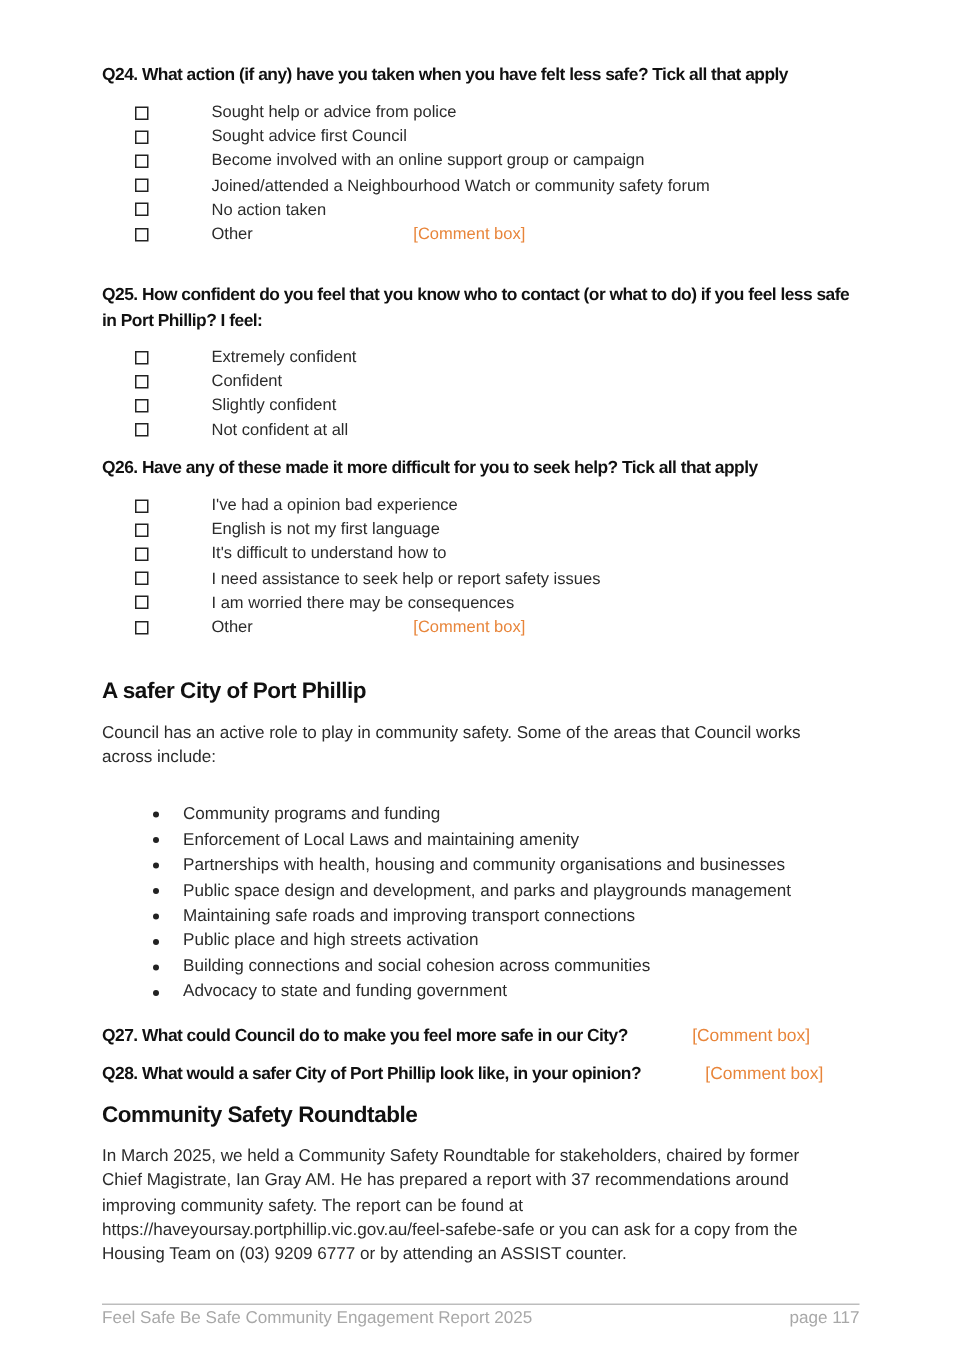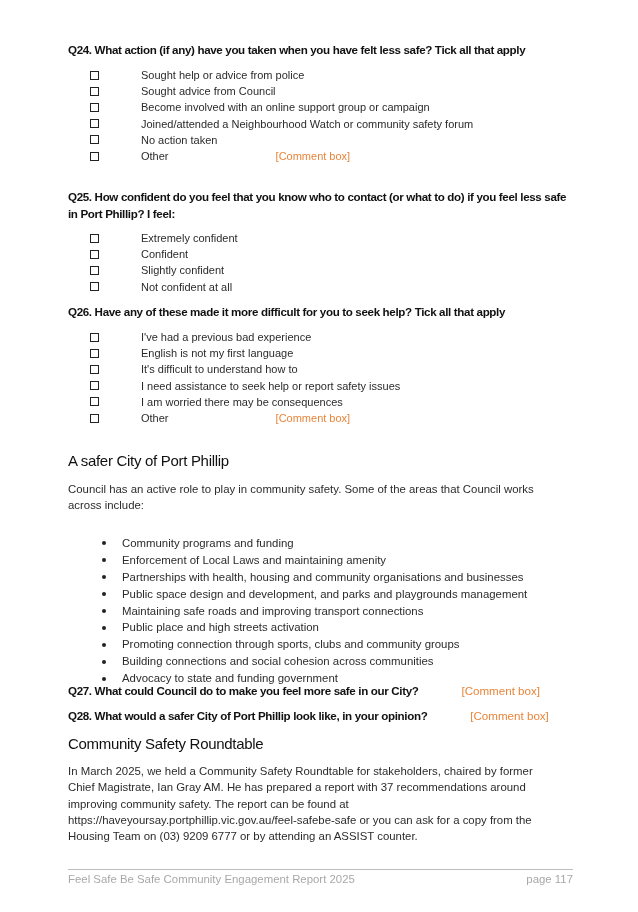--- a/index.html
+++ b/index.html
@@ -7,40 +7,40 @@
          font-family: "Liberation Sans", sans-serif; color: #2b2b2b; }
   .page { position: absolute; left: 68px; top: 0; width: 505px; }
   .q { position: absolute; left: 0; font-weight: bold; font-size: 11.6px; color: #111; letter-spacing: -0.35px; line-height: 16.5px; width: 500px; }
   .opts { position: absolute; left: 22px; margin: 0; padding: 0; list-style: none; }
   .opts li { height: 16.2px; line-height: 16.2px; font-size: 11px; color: #2b2b2b; display: flex; align-items: center; gap: 32px; }
   .cb { display: inline-block; width: 7px; height: 7px; border: 1.4px solid #222; margin-right: 10px; flex: 0 0 auto; }
   .comment { color: #e8853a; padding-left: 40px; }
   .bullets { position: absolute; left: 19px; margin: 14px; padding: 0; list-style: none; }
   .bullets li { height: 16.9px; line-height: 16.9px; font-size: 11.4px; display: flex; align-items: center; }
   .dot { display: inline-block; width: 4px; height: 4px; border-radius: 50%; background: #222; margin-right: 16px; margin-left: 1px; }
-  .h2 { position: absolute; left: 0; font-size: 15px; font-weight: normal; color: #111; letter-spacing: -0.3px; }
+  .h2 { position: absolute; left: 0; font-size: 15px; font-weight: bold; color: #111; letter-spacing: -0.3px; }
   .para { position: absolute; left: 0; font-size: 11.4px; line-height: 16.3px; width: 500px; color: #2b2b2b; }
   .footer-rule { position: absolute; left: 68px; top: 869px; width: 505px; height: 1px; background: #bdbdbd; }
   .footer-left { position: absolute; left: 68px; top: 873px; font-size: 11.4px; color: #a8a8a8; }
   .footer-right { position: absolute; right: 65px; top: 873px; font-size: 11.4px; color: #a8a8a8; }
 </style>
 </head>
 <body>
 
 <div class="page">
 
   <div class="q" style="top:42px;">Q24. What action (if any) have you taken when you have felt less safe? Tick all that apply</div>
   <ul class="opts" style="top:67px;">
     <li>
         <span class="cb"></span>
         <span>Sought help or advice from police</span>
       </li>
     <li>
         <span class="cb"></span>
-        <span>Sought advice from Council</span>
+        <span>Sought advice first Council</span>
       </li>
     <li>
         <span class="cb"></span>
         <span>Become involved with an online support group or campaign</span>
       </li>
     <li>
         <span class="cb"></span>
         <span>Joined/attended a Neighbourhood Watch or community safety forum</span>
       </li>
     <li>
@@ -67,21 +67,21 @@
     <li>
         <span class="cb"></span>
         <span>Not confident at all</span>
       </li>
   </ul>
 
   <div class="q" style="top:304px;">Q26. Have any of these made it more difficult for you to seek help? Tick all that apply</div>
   <ul class="opts" style="top:329px;">
     <li>
         <span class="cb"></span>
-        <span>I've had a previous bad experience</span>
+        <span>I've had a opinion bad experience</span>
       </li>
     <li>
         <span class="cb"></span>
         <span>English is not my first language</span>
       </li>
     <li>
         <span class="cb"></span>
         <span>It's difficult to understand how to</span>
       </li>
     <li>
@@ -117,24 +117,20 @@
     <li>
         <span class="dot"></span>
         <span>Maintaining safe roads and improving transport connections</span>
       </li>
     <li>
         <span class="dot"></span>
         <span>Public place and high streets activation</span>
       </li>
     <li>
         <span class="dot"></span>
-        <span>Promoting connection through sports, clubs and community groups</span>
-      </li>
-    <li>
-        <span class="dot"></span>
         <span>Building connections and social cohesion across communities</span>
       </li>
     <li>
         <span class="dot"></span>
         <span>Advocacy to state and funding government</span>
       </li>
   </ul>
 
   <div class="q" style="top:683px;"><span>Q27. What could Council do to make you feel more safe in our City?</span> <span class="comment" style="font-weight:normal;letter-spacing:0;">[Comment box]</span></div>
   <div class="q" style="top:708px;"><span>Q28. What would a safer City of Port Phillip look like, in your opinion?</span> <span class="comment" style="font-weight:normal;letter-spacing:0;">[Comment box]</span></div>

